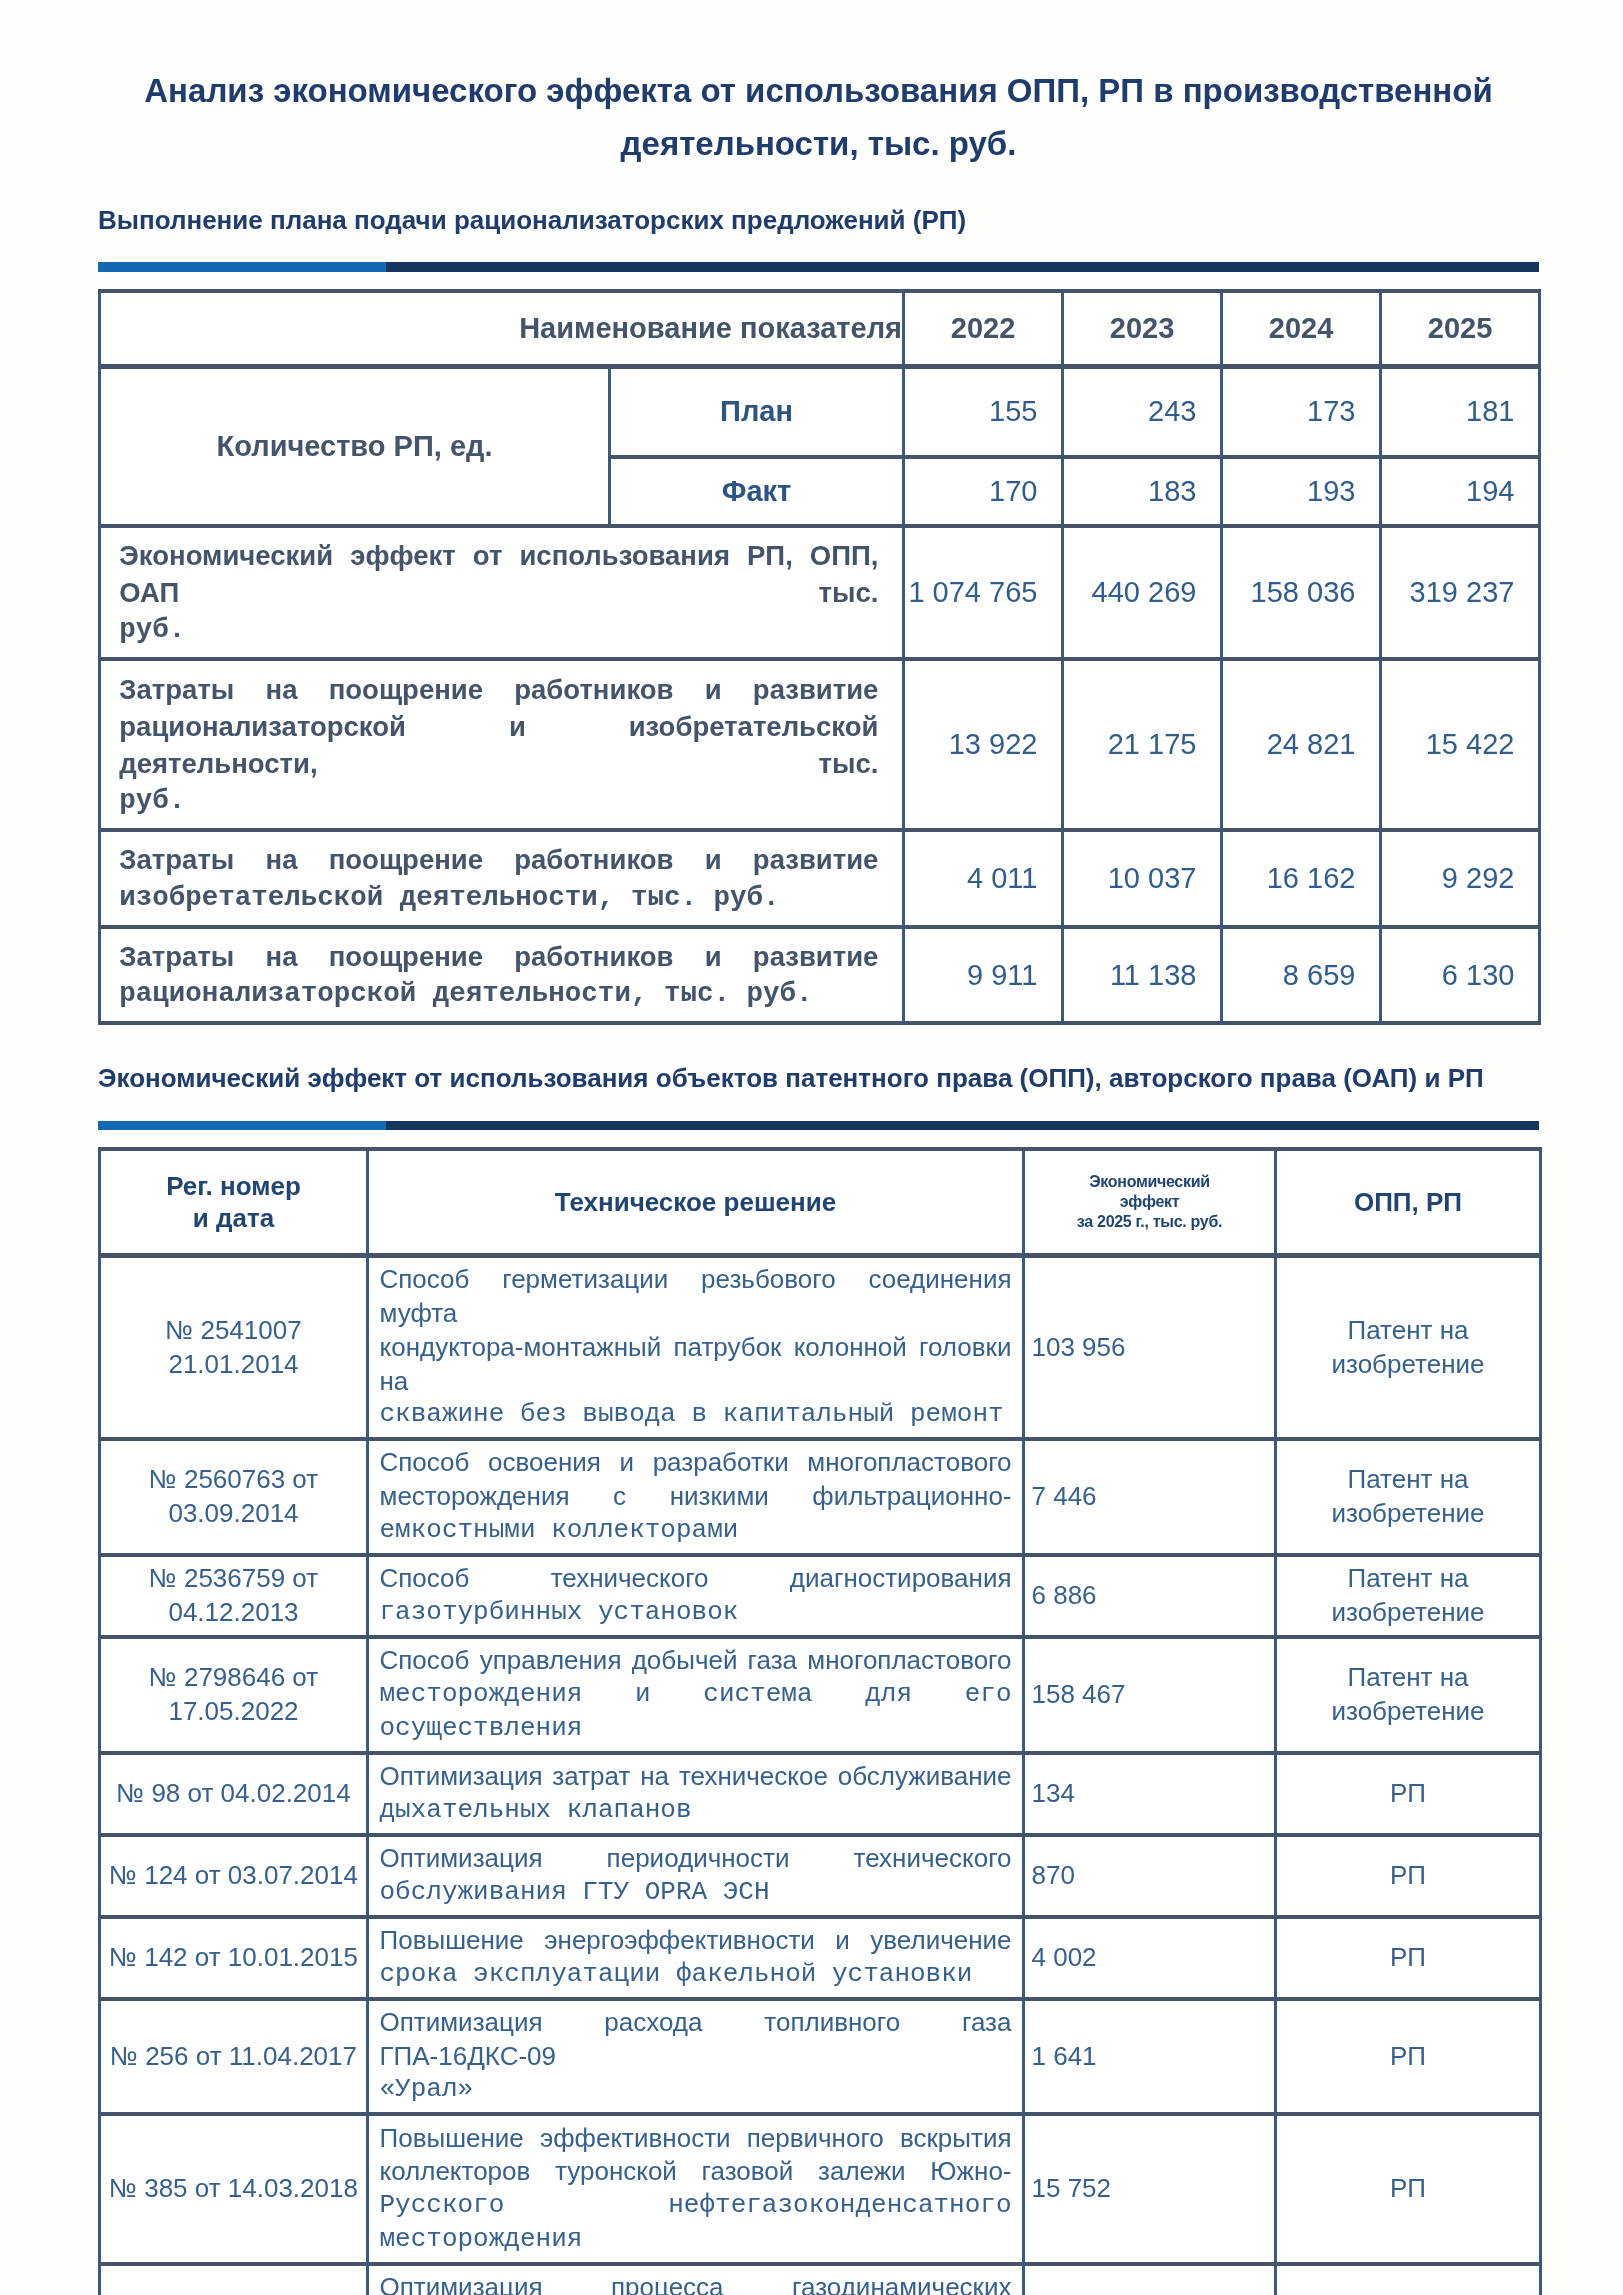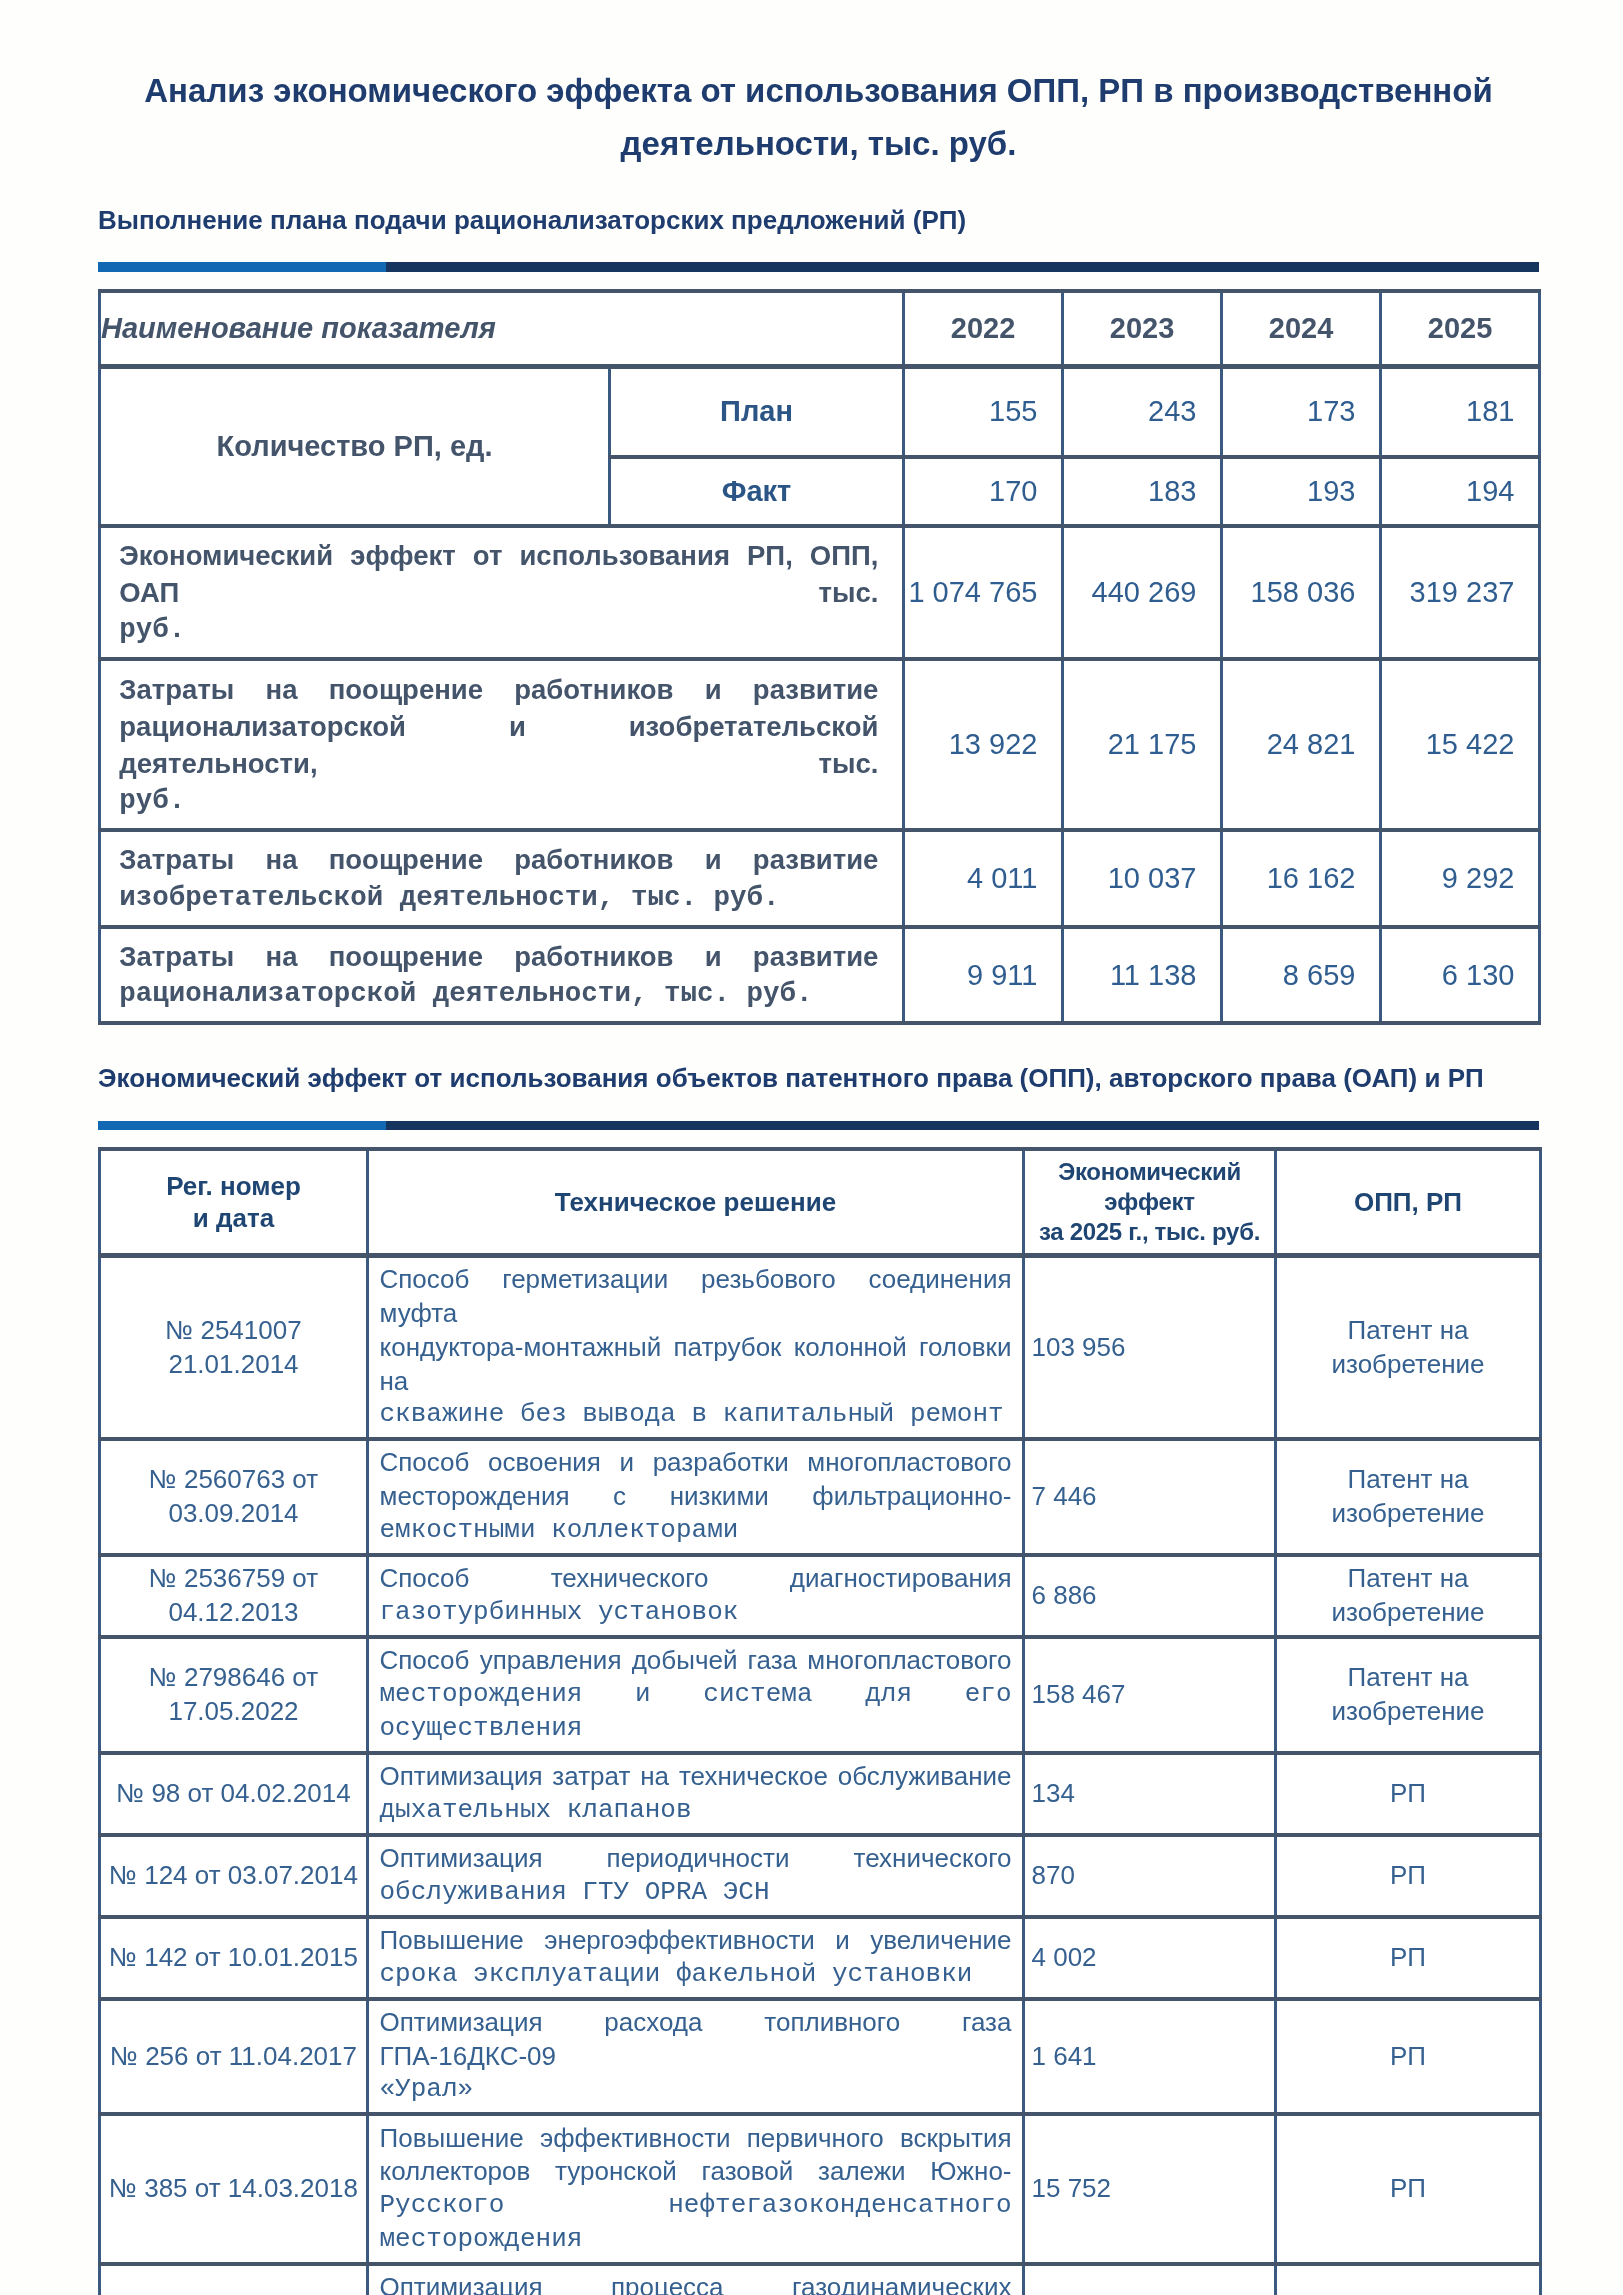--- a/index.html
+++ b/index.html
@@ -47,21 +47,21 @@
   
   .t1{border:3.9px solid var(--border-h);margin-bottom:37px;}
   .t1 td{
     border-left:3.3px solid var(--border-v);
     border-right:3.3px solid var(--border-v);
     border-top:4.6px solid var(--border-h);
     border-bottom:4.6px solid var(--border-h);
     font-size:29px;color:var(--table1-gray);line-height:1.35;
   }
   .t1 .head-row td{height:76px;border-bottom:5.9px solid var(--border-h);}
-  .t1 .name-header{font-weight:bold;text-align:left;font-style:italic;}
+  .t1 .name-header{font-weight:bold;text-align:right;}
   .t1 .year{font-weight:bold;text-align:center;}
   .t1 .qty-label{font-weight:bold;text-align:center;padding:0 10.5px;}
   .t1 .sub-label{font-weight:bold;text-align:center;color:var(--plan-fact);}
   .t1 .plan-row td{height:90px;}
   .t1 .plan-row .subsep{border-bottom:3.3px solid var(--border-h);}
   .t1 .fact-row td{height:69px;}
   .t1 .num{
     text-align:right;padding-right:23.6px;white-space:nowrap;
     color:var(--numbers);font-weight:normal;
   }
@@ -73,21 +73,21 @@
     border-left:3.3px solid var(--border-v);
     border-right:3.3px solid var(--border-v);
     border-top:4.6px solid var(--border-h);
     border-bottom:4.6px solid var(--border-h);
     font-size:26px;color:var(--table2-text);line-height:1.3;padding:5.2px 6.5px;
   }
   .t2 .head-row td{
     height:106px;border-bottom:5.9px solid var(--border-h);
     font-weight:bold;color:var(--table2-header);line-height:1.25;
   }
-  .t2 .hdr3 .cline{white-space:nowrap;font-size:24px;letter-spacing:-0.3px;}
+  .t2 .hdr3 .cline{white-space:nowrap;font-size:16px;letter-spacing:-0.3px;}
   .t2 .reg{text-align:center;}
   .t2 .reg .cline{white-space:nowrap;}
   .t2 .sol{padding:5.2px 10.5px;}
   .t2 .eff{padding-right:21px;white-space:nowrap;}
   .t2 .typ{text-align:center;}
 </style>
 </head>
 <body>
 
 <div class="page">

